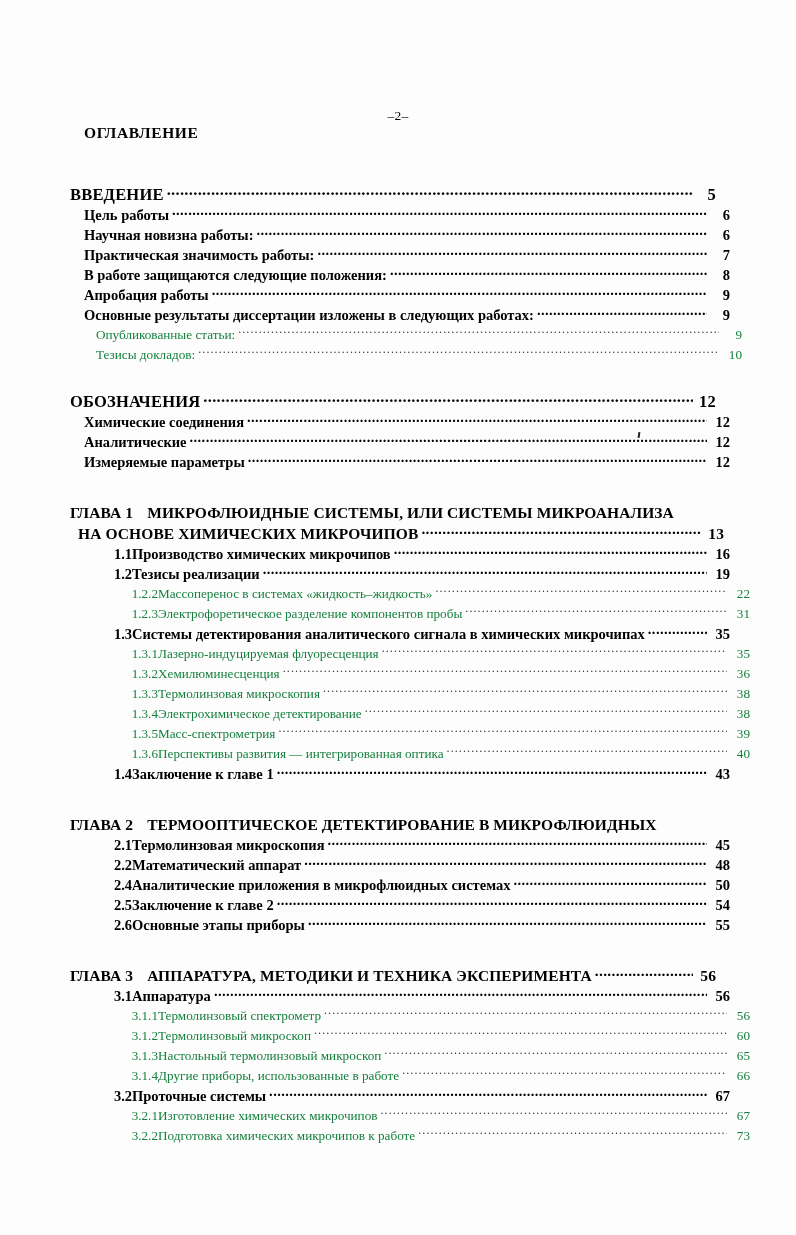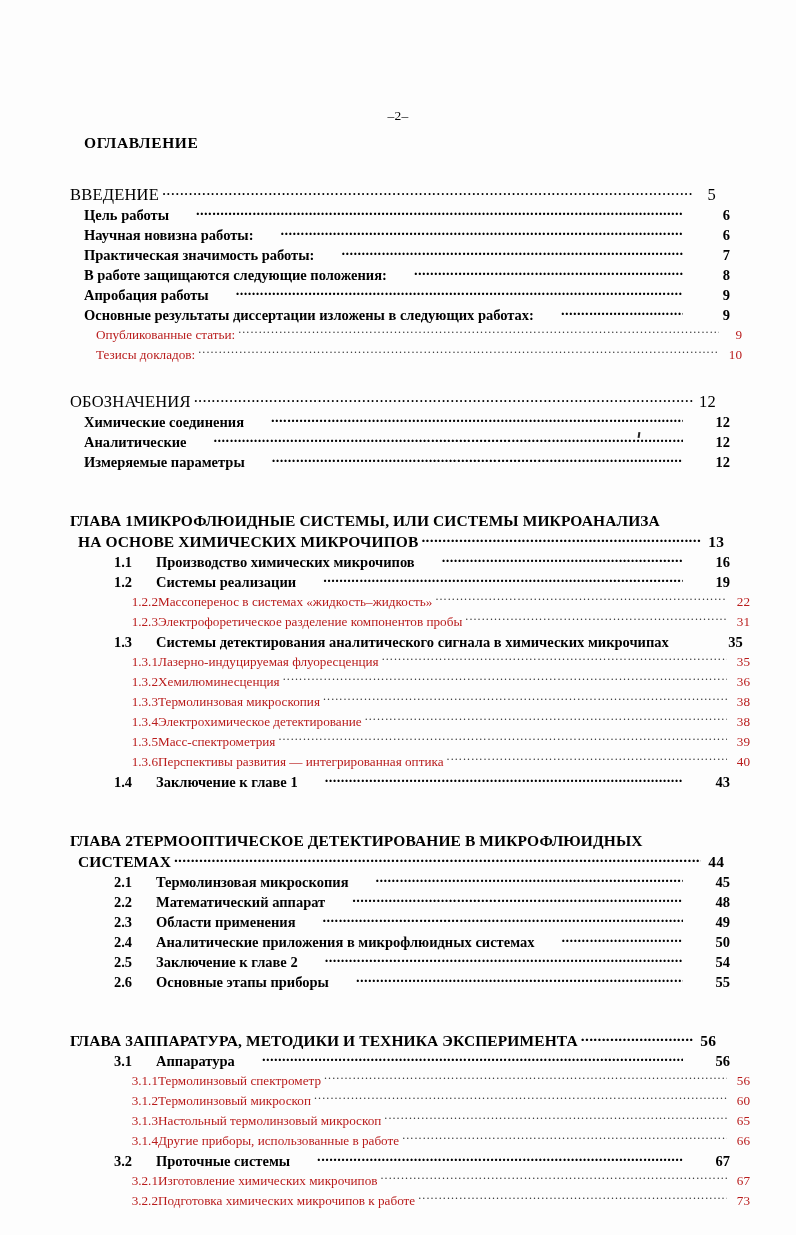--- a/index.html
+++ b/index.html
@@ -31,21 +31,21 @@
     left: 0;
     width: 796px;
     text-align: center;
     font-size: 13.5px;
     letter-spacing: 0.3px;
   }
 
   
   .toc-title {
     position: absolute;
-    top: 134px;
+    top: 124px;
     left: 84px;
     font-size: 15.5px;
     font-weight: bold;
     letter-spacing: 0.6px;
   }
 
   
   .toc {
     position: absolute;
     top: 183px;
@@ -86,64 +86,63 @@
   .pg {
     flex: 0 0 auto;
     text-align: right;
     min-width: 22px;
     padding-left: 1px;
   }
 
   
   .lvl1 {
     font-size: 16.5px;
-    font-weight: normal;
+    font-weight: bold;
     letter-spacing: 0.2px;
     margin-left: 0px;
     line-height: 21px;
   }
   .lvl1 .leader::after { letter-spacing: 0.3px; font-size: 16.5px; }
   .lvl1 .pg { font-size: 16.5px; }
 
   
   .chapter {
     font-size: 15.5px;
     font-weight: bold;
     letter-spacing: 0.1px;
     line-height: 21px;
   }
   .chapter .chap-num {
-    margin-top: 8px;
+    padding-right: 14px;
   }
   .chapter-line2 {
     margin-left: 8px;
   }
   .chapter .leader::after { letter-spacing: 0.3px; }
 
   
   .lvl2 {
     font-size: 14.5px;
     font-weight: bold;
     margin-left: 14px;
     line-height: 20px;
-    gap: 24px;
   }
   .lvl2 .num {
     width: 48px;
   }
   .lvl2.no-num { margin-left: 14px; }
   .lvl2 .leader::after { letter-spacing: 0.4px; }
 
   
   .lvl3 {
     font-size: 13.2px;
     font-weight: normal;
     margin-left: 34px;
     line-height: 20px;
-    color: #b91c1c;
+    color: #15803d;
   }
   .lvl3 .num {
     width: 54px;
   }
   .lvl3.no-num { margin-left: 26px; }
   .lvl3 .leader::after {
     letter-spacing: 1.1px;
     font-size: 12px;
     color: #3a3a3a;
   }
@@ -250,21 +249,21 @@
         <span class="pg">13</span>
       </div>
       <div class="toc-row lvl2">
         <span class="num">1.1</span>
         <span class="label">Производство химических микрочипов</span>
         <span class="leader"></span>
         <span class="pg">16</span>
       </div>
       <div class="toc-row lvl2">
         <span class="num">1.2</span>
-        <span class="label">Системы реализации</span>
+        <span class="label">Тезисы реализации</span>
         <span class="leader"></span>
         <span class="pg">19</span>
       </div>
       <div class="toc-row lvl3">
         <span class="num">1.2.2</span>
         <span class="label">Массоперенос в системах «жидкость–жидкость»</span>
         <span class="leader"></span>
         <span class="pg">22</span>
       </div>
       <div class="toc-row lvl3">
@@ -319,42 +318,31 @@
         <span class="num">1.4</span>
         <span class="label">Заключение к главе 1</span>
         <span class="leader"></span>
         <span class="pg">43</span>
       </div>
       <div class="gap-lg"></div>
       <div class="toc-row chapter">
         <span class="chap-num">ГЛАВА 2</span>
         <span>ТЕРМООПТИЧЕСКОЕ ДЕТЕКТИРОВАНИЕ В МИКРОФЛЮИДНЫХ</span>
       </div>
-      <div class="toc-row chapter chapter-line2 no-num">
-        <span class="label">СИСТЕМАХ</span>
-        <span class="leader"></span>
-        <span class="pg">44</span>
-      </div>
       <div class="toc-row lvl2">
         <span class="num">2.1</span>
         <span class="label">Термолинзовая микроскопия</span>
         <span class="leader"></span>
         <span class="pg">45</span>
       </div>
       <div class="toc-row lvl2">
         <span class="num">2.2</span>
         <span class="label">Математический аппарат</span>
         <span class="leader"></span>
         <span class="pg">48</span>
-      </div>
-      <div class="toc-row lvl2">
-        <span class="num">2.3</span>
-        <span class="label">Области применения</span>
-        <span class="leader"></span>
-        <span class="pg">49</span>
       </div>
       <div class="toc-row lvl2">
         <span class="num">2.4</span>
         <span class="label">Аналитические приложения в микрофлюидных системах</span>
         <span class="leader"></span>
         <span class="pg">50</span>
       </div>
       <div class="toc-row lvl2">
         <span class="num">2.5</span>
         <span class="label">Заключение к главе 2</span>

